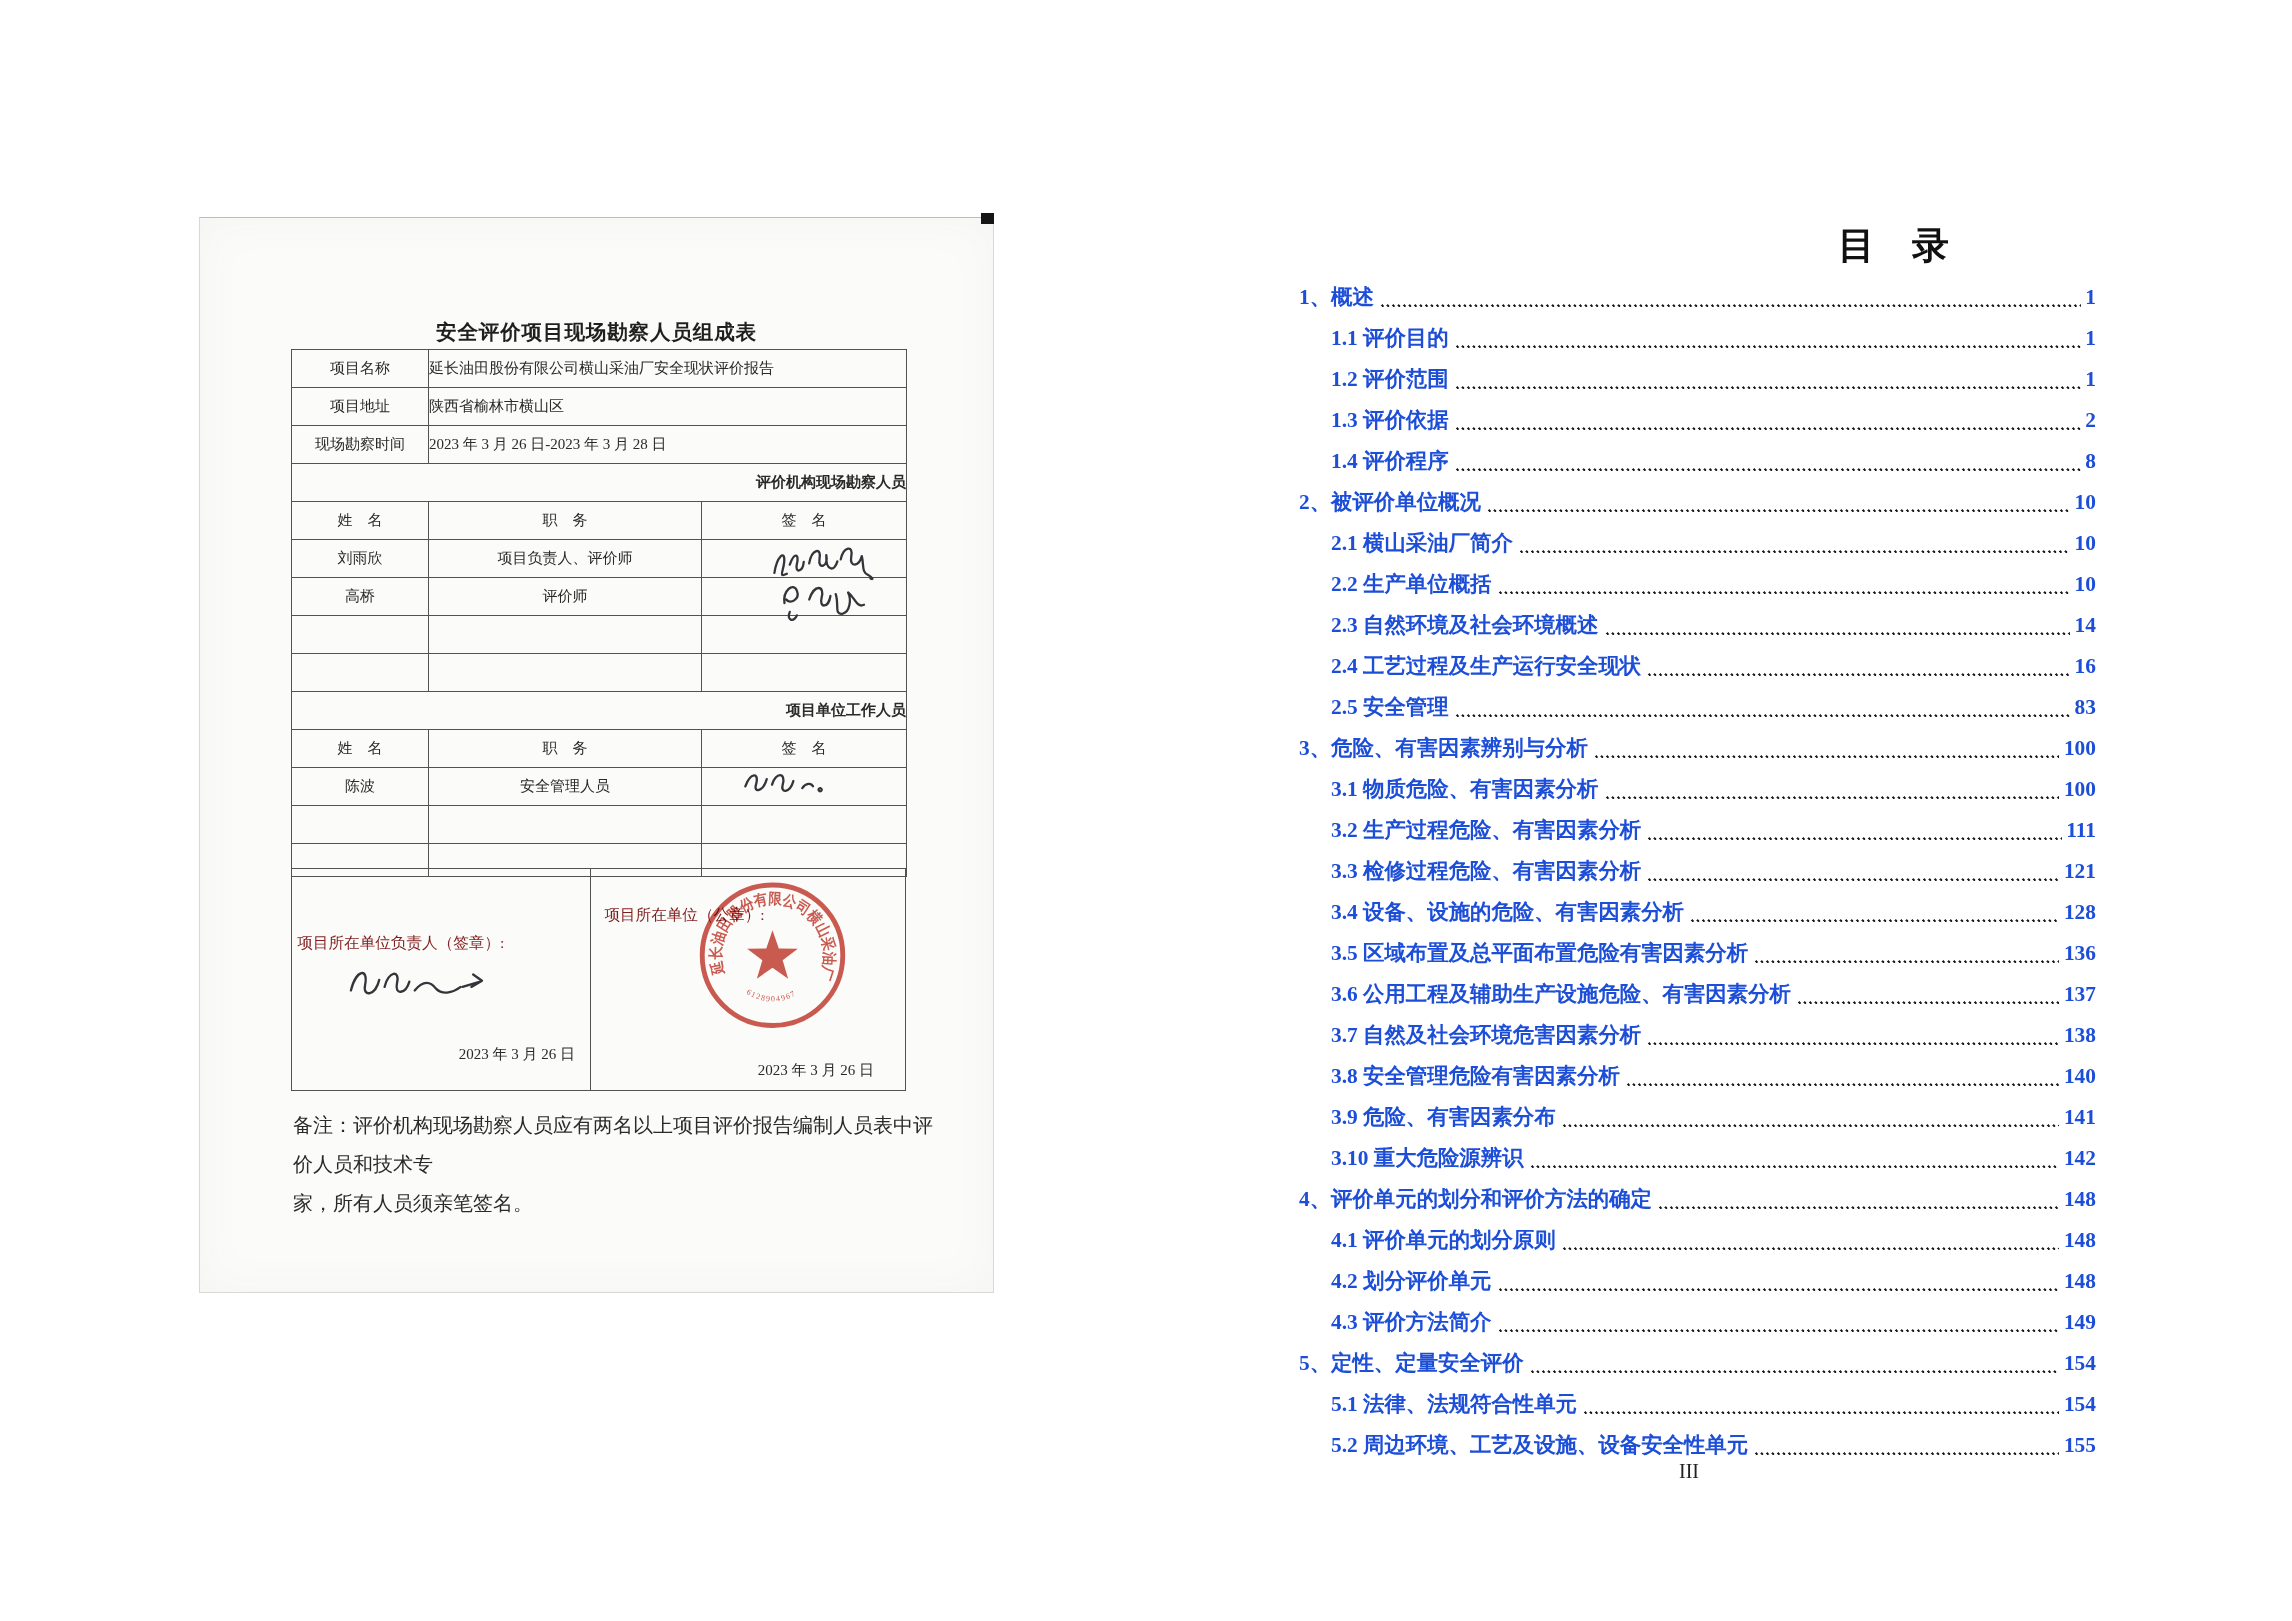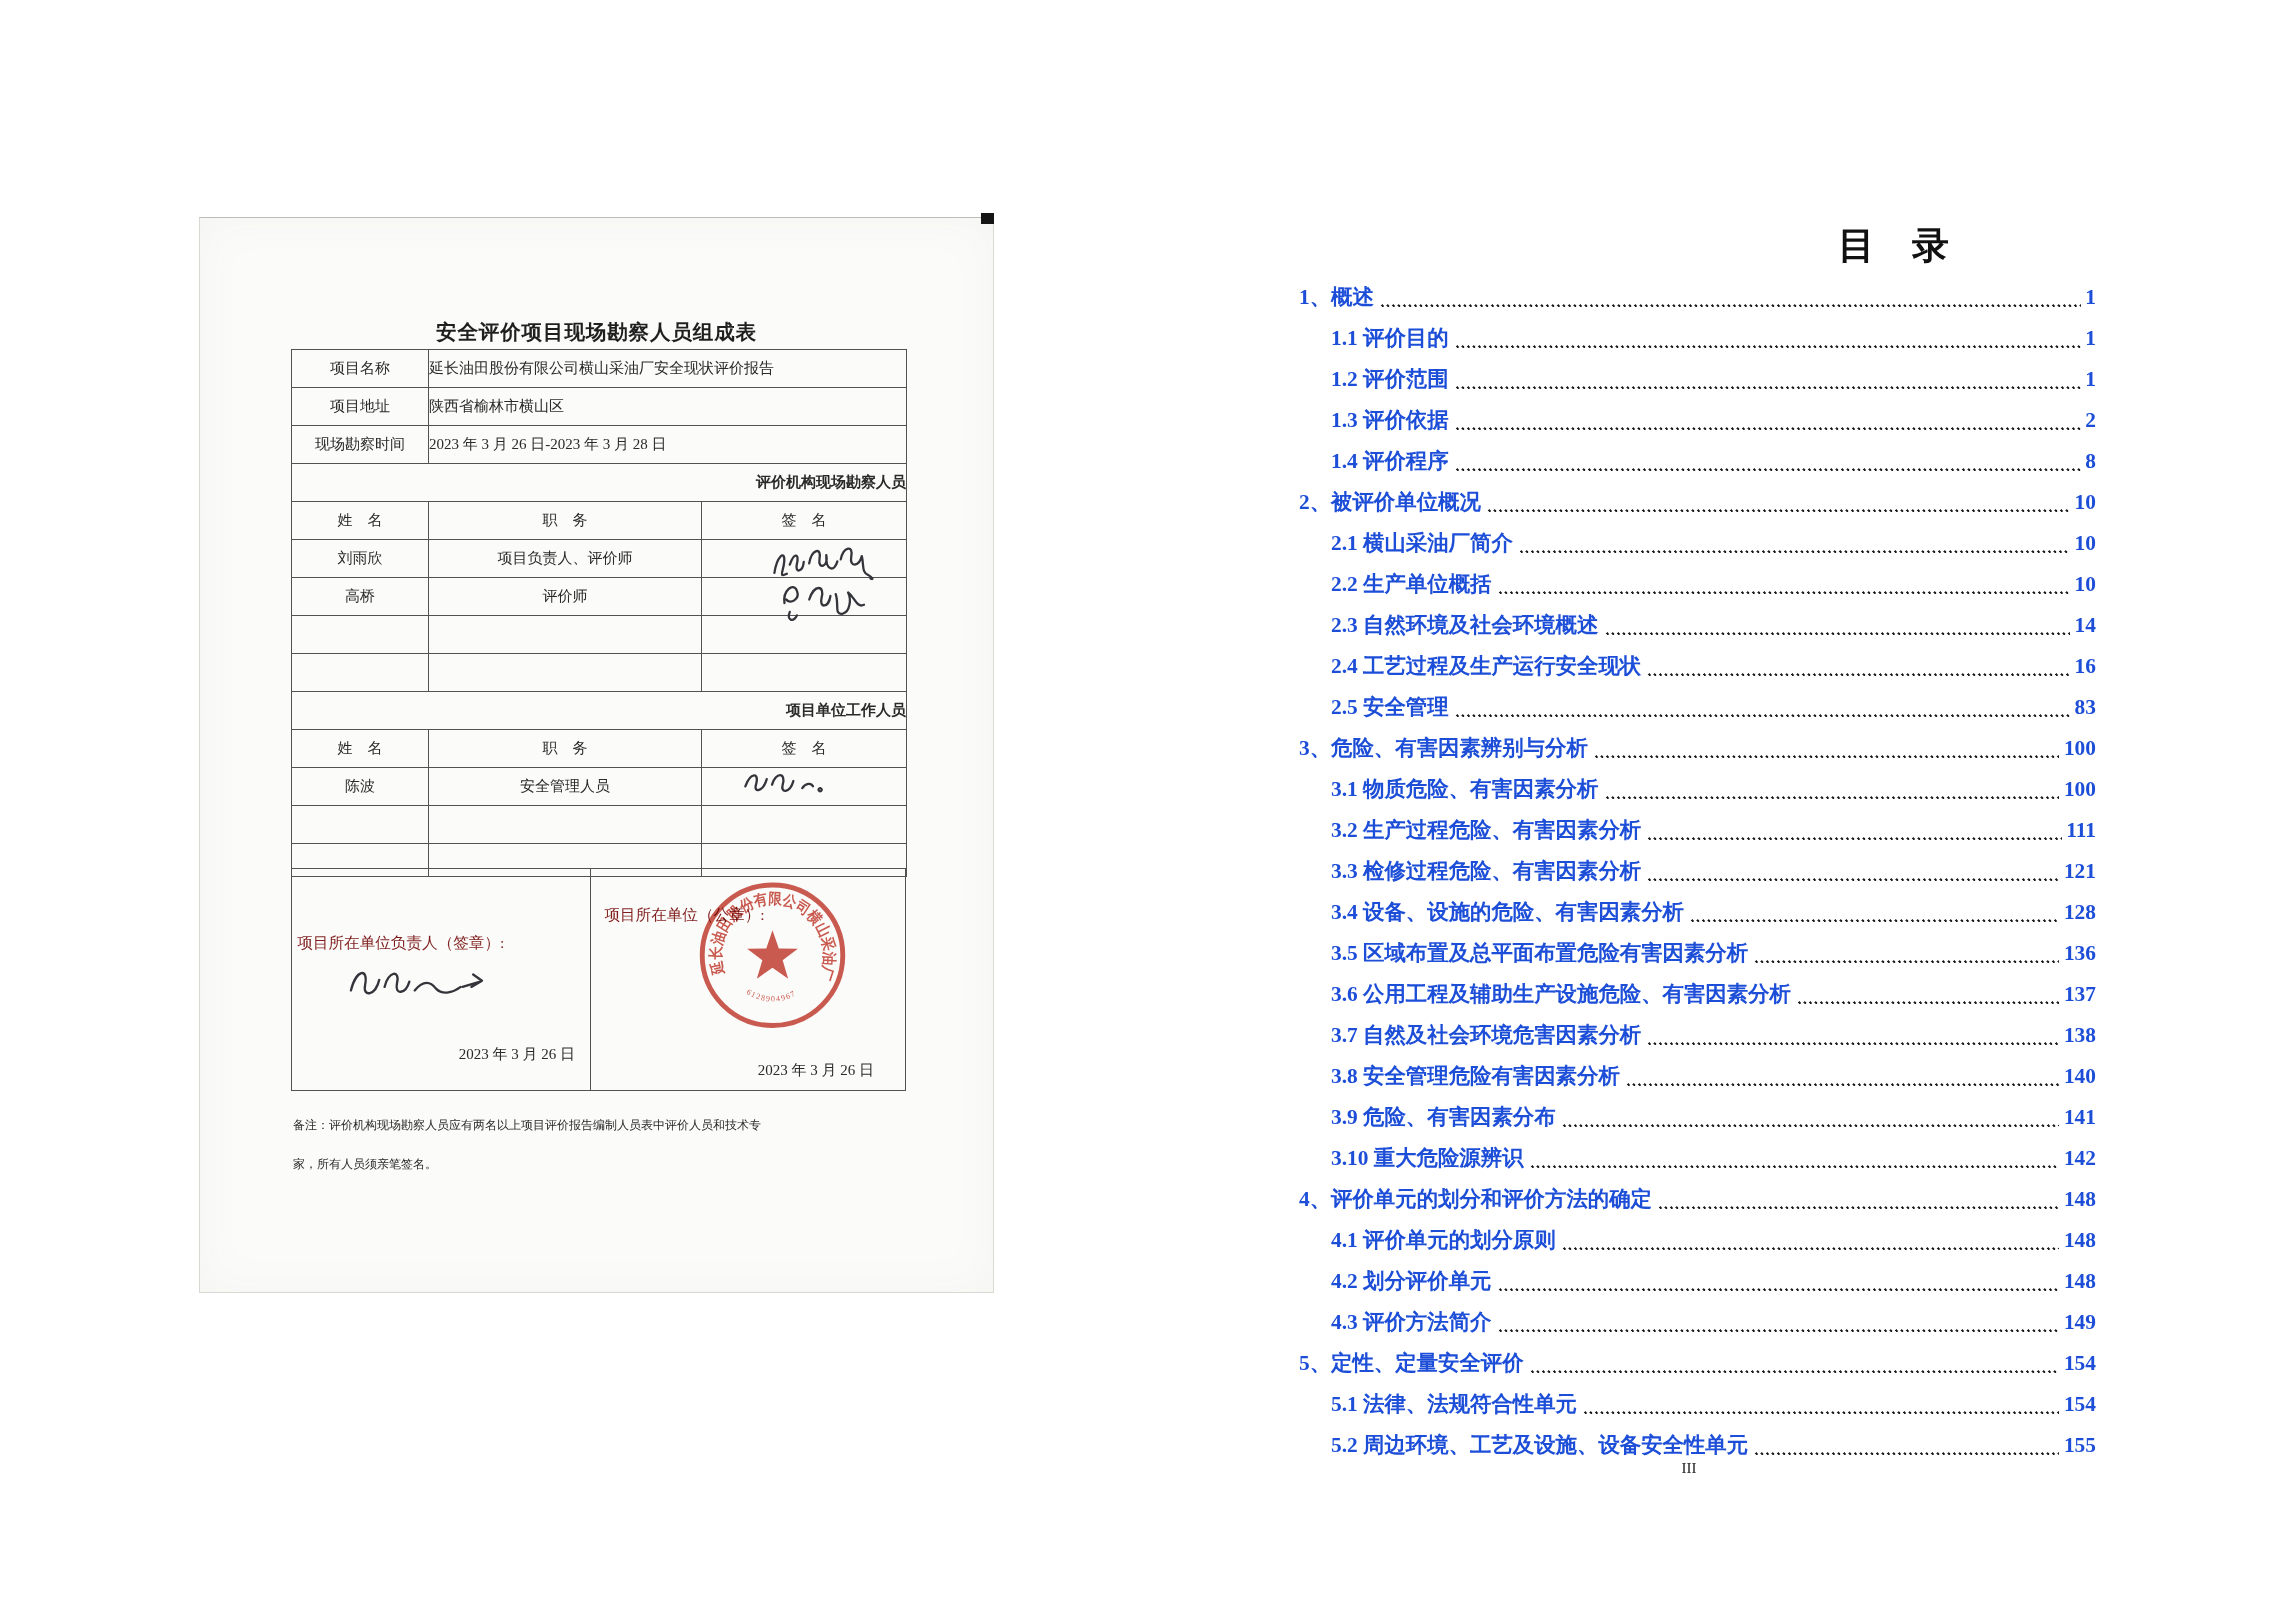--- a/index.html
+++ b/index.html
@@ -29,42 +29,42 @@
                   border:0.9px solid #525252;display:flex;box-sizing:border-box;}
   .bs-left{width:299px;border-right:0.9px solid #525252;position:relative;box-sizing:border-box;}
   .bs-right{flex:1;position:relative;}
   .bs-label{position:absolute;font-size:15.6px;white-space:nowrap;color:#7f1d1d;}
   .bs-left .bs-label{left:5.3px;top:64px;}
   .bs-right .bs-label{left:13.4px;top:36px;}
   .bs-date{position:absolute;font-size:15px;white-space:nowrap;color:#2a2a2a;}
   .bs-left .bs-date{right:15px;top:176px;}
   .bs-right .bs-date{right:31px;top:192px;}
 
-  .note{position:absolute;left:93px;top:888px;width:659px;font-size:12px;line-height:39px;color:#2a2a2a;}
+  .note{position:absolute;left:93px;top:888px;width:659px;font-size:20px;line-height:39px;color:#2a2a2a;}
 
   .sig{position:absolute;}
   .sig path{fill:none;stroke:#34343b;stroke-width:2.6;stroke-linecap:round;stroke-linejoin:round;}
   .stamp{position:absolute;left:496px;top:659px;width:153px;height:153px;opacity:.9;
          mix-blend-mode:multiply;}
 
   
   .toc-title{position:absolute;left:1717px;top:221px;width:232px;text-align:right;
              font-size:37px;font-weight:bold;color:#111;white-space:nowrap;}
   .toc-list{position:absolute;left:1299px;top:277px;width:797px;}
   .toc-row{display:flex;height:41px;line-height:41px;font-size:21.4px;font-weight:bold;
            color:#1d4ed8;white-space:nowrap;}
   .toc-row.lvl2{padding-left:32px;}
   .toc-label{flex:none;}
   .leader{flex:1;height:41px;margin:0 4.5px 0 6.2px;
           background-image:radial-gradient(circle 1.4px at 2.7px 2.7px,#1b1b1b 99%,transparent 100%);
           background-size:5.5px 5.5px;background-repeat:repeat-x;
           background-position:left 26px;}
   .toc-page-num{flex:none;}
   .toc-footer{position:absolute;left:1640px;top:1460px;width:98px;text-align:center;
-              font-size:15px;color:#222;}
+              font-size:20px;color:#222;}
 </style>
 </head>
 <body>
 
 <div id="canvas">
 
   <div class="scan-page">
     <div class="corner-mark"></div>
 
     <div class="form-title">安全评价项目现场勘察人员组成表</div>

